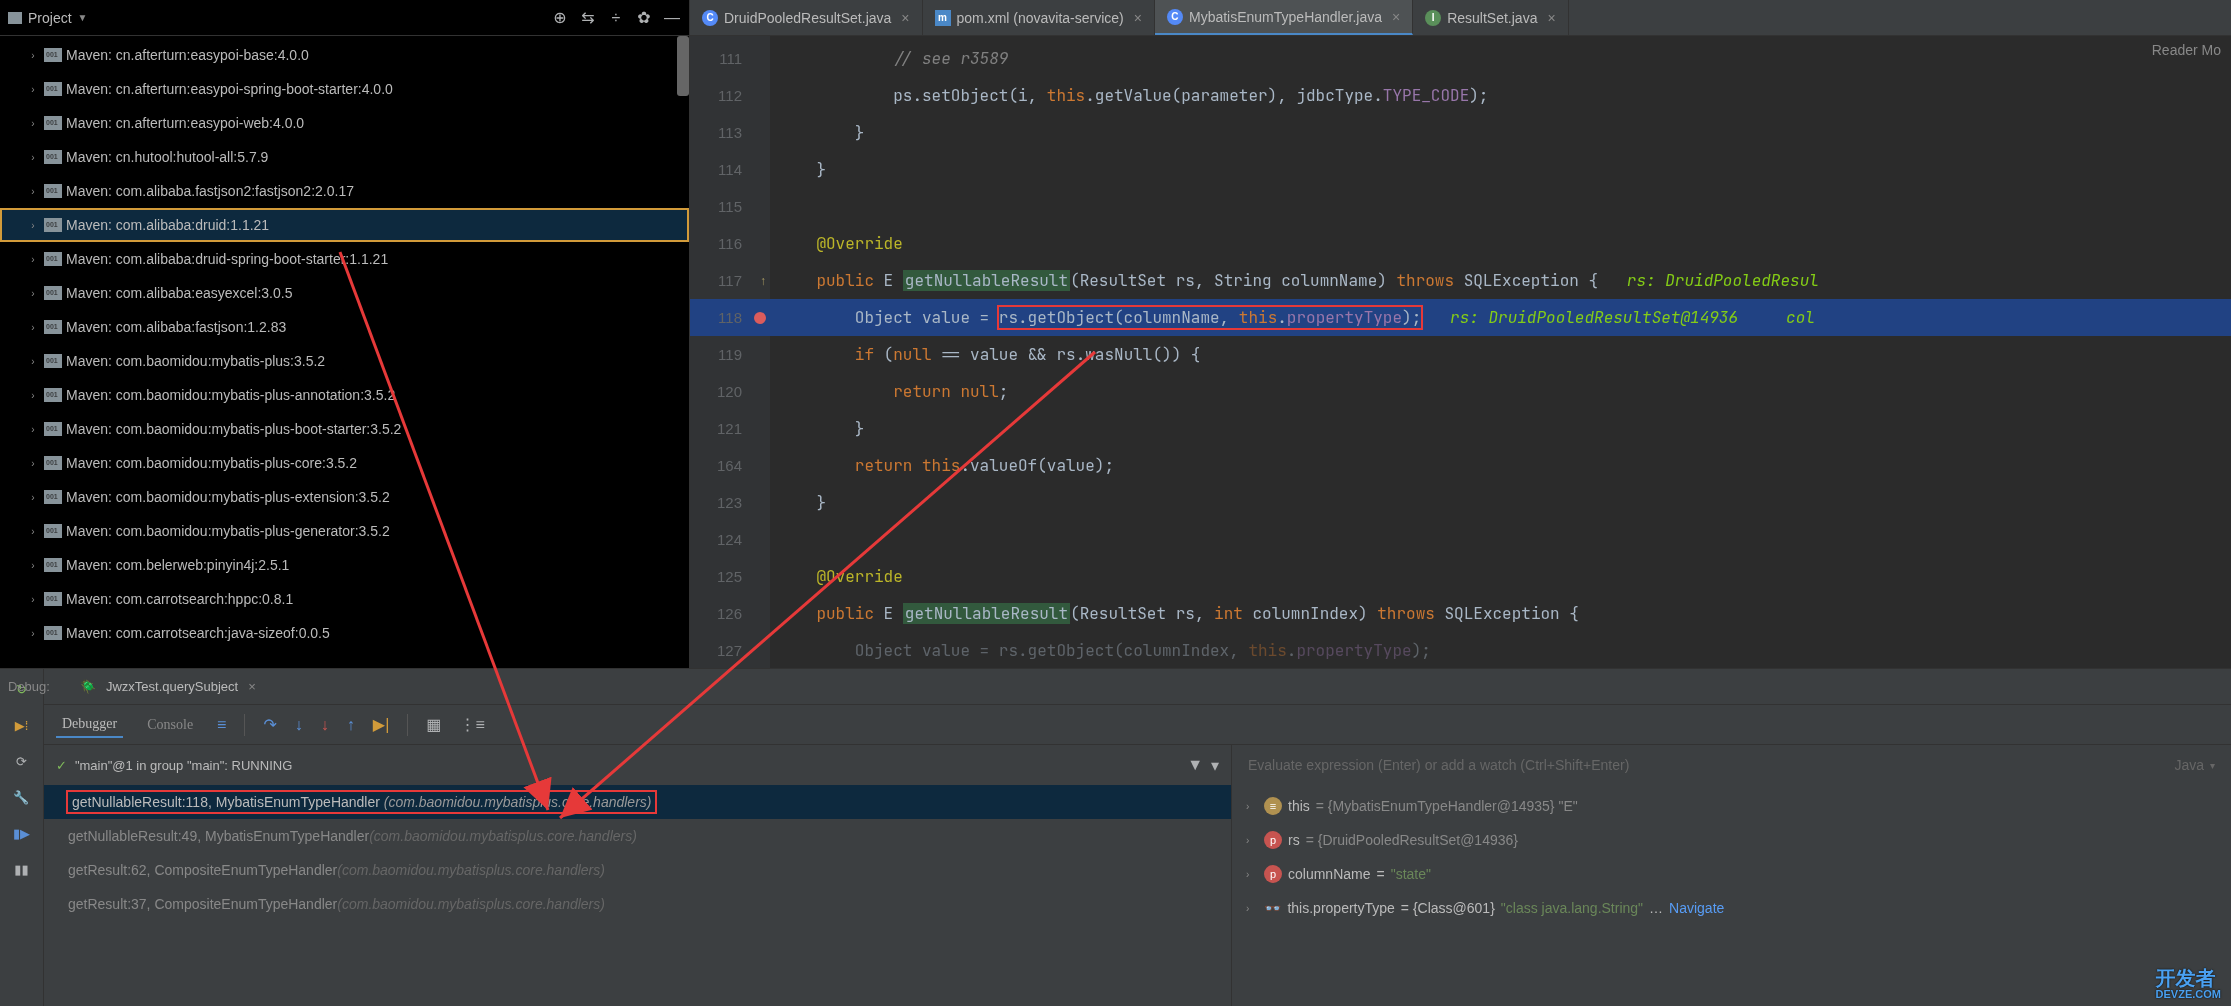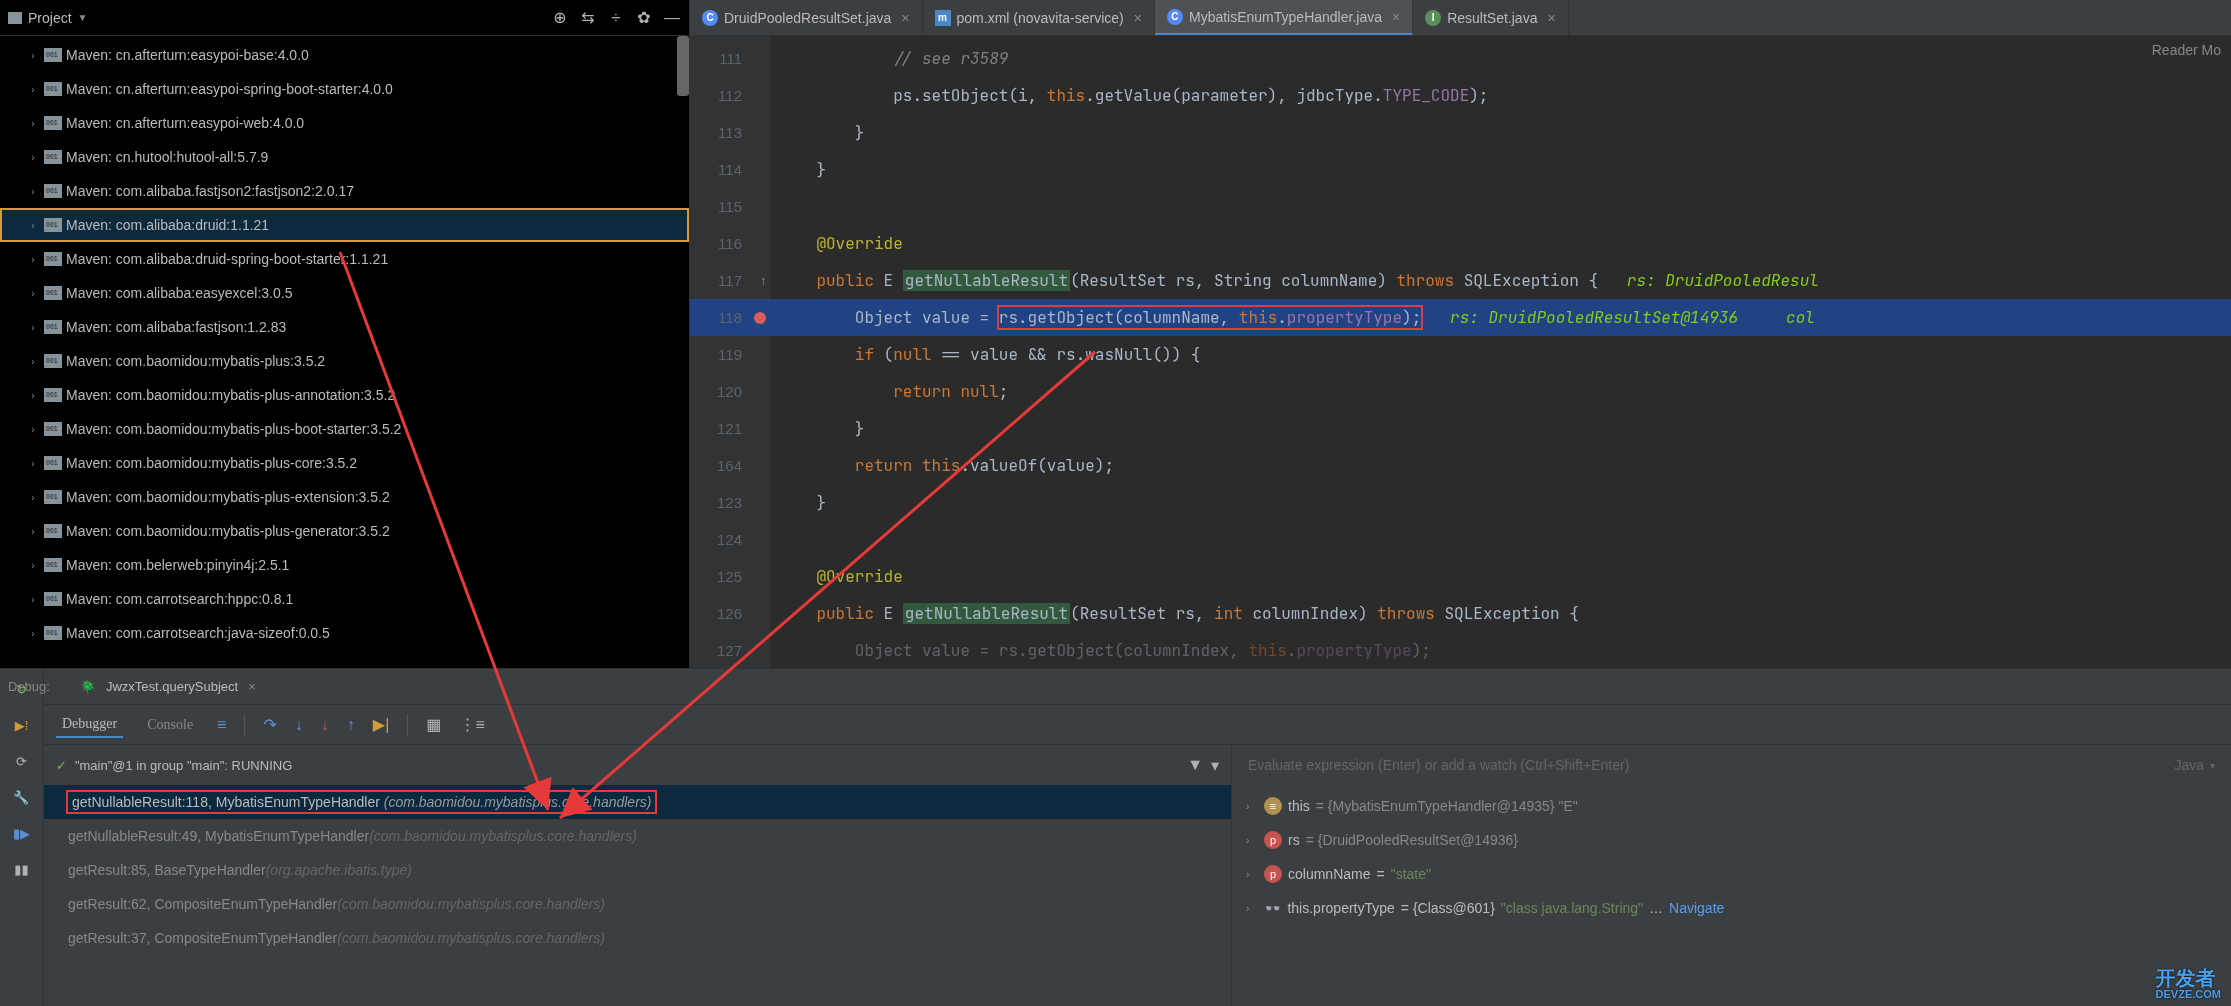--- a/index.html
+++ b/index.html
@@ -298,24 +298,20 @@
         </div>
         <div class="frames-list" id="frames-list">
             <div class="frame-item selected">
               <span class="red-box" style="padding:2px 4px"><span>getNullableResult:118, MybatisEnumTypeHandler </span><span class="pkg">(com.baomidou.mybatisplus.core.handlers)</span></span>
             </div>
             <div class="frame-item">
               <span>getNullableResult:49, MybatisEnumTypeHandler </span>
               <span class="pkg">(com.baomidou.mybatisplus.core.handlers)</span>
             </div>
             <div class="frame-item">
-              <span>getResult:85, BaseTypeHandler </span>
-              <span class="pkg">(org.apache.ibatis.type)</span>
-            </div>
-            <div class="frame-item">
               <span>getResult:62, CompositeEnumTypeHandler </span>
               <span class="pkg">(com.baomidou.mybatisplus.core.handlers)</span>
             </div>
             <div class="frame-item">
               <span>getResult:37, CompositeEnumTypeHandler </span>
               <span class="pkg">(com.baomidou.mybatisplus.core.handlers)</span>
             </div>
           </div>
       </div>
       <div class="vars-panel">

